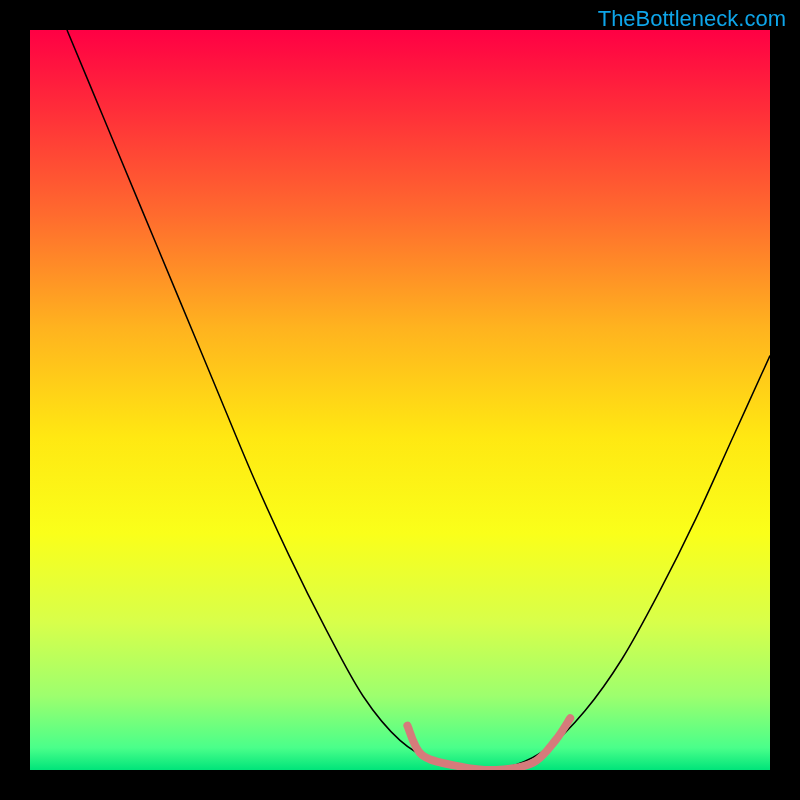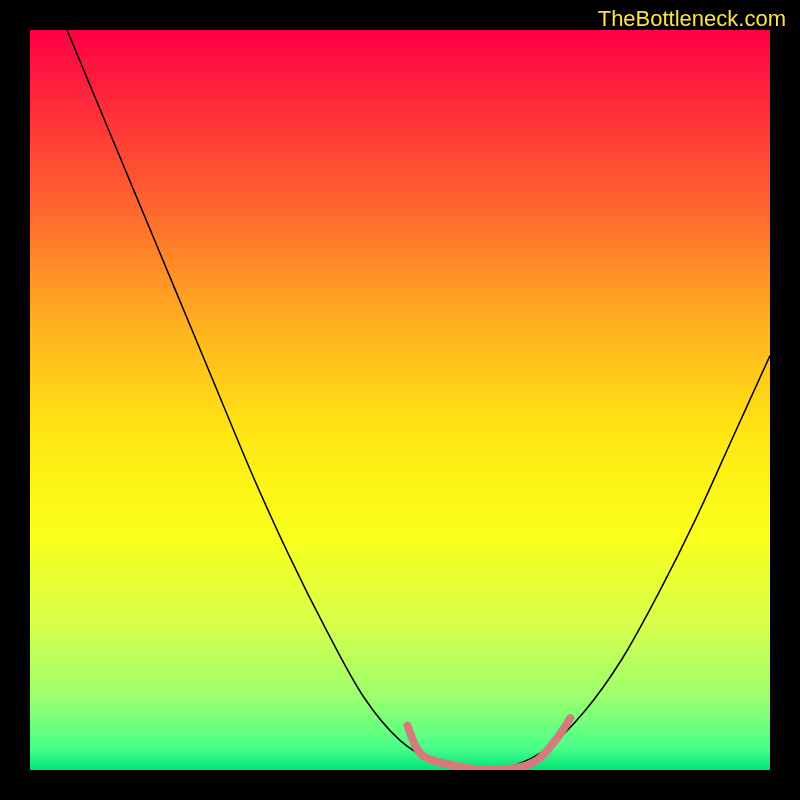--- a/index.html
+++ b/index.html
@@ -9,21 +9,21 @@
     height: 800px;
     background: #000;
     position: relative;
     overflow: hidden;
     font-family: Arial, sans-serif;
   }
   .watermark {
     position: absolute;
     top: 6px;
     right: 14px;
-    color: #fde047;
+    color: #0ea5e9;
     font-size: 22px;
     font-weight: 500;
     z-index: 10;
   }
   .chart-container {
     position: absolute;
     top: 30px;
     left: 30px;
     width: 740px;
     height: 740px;

